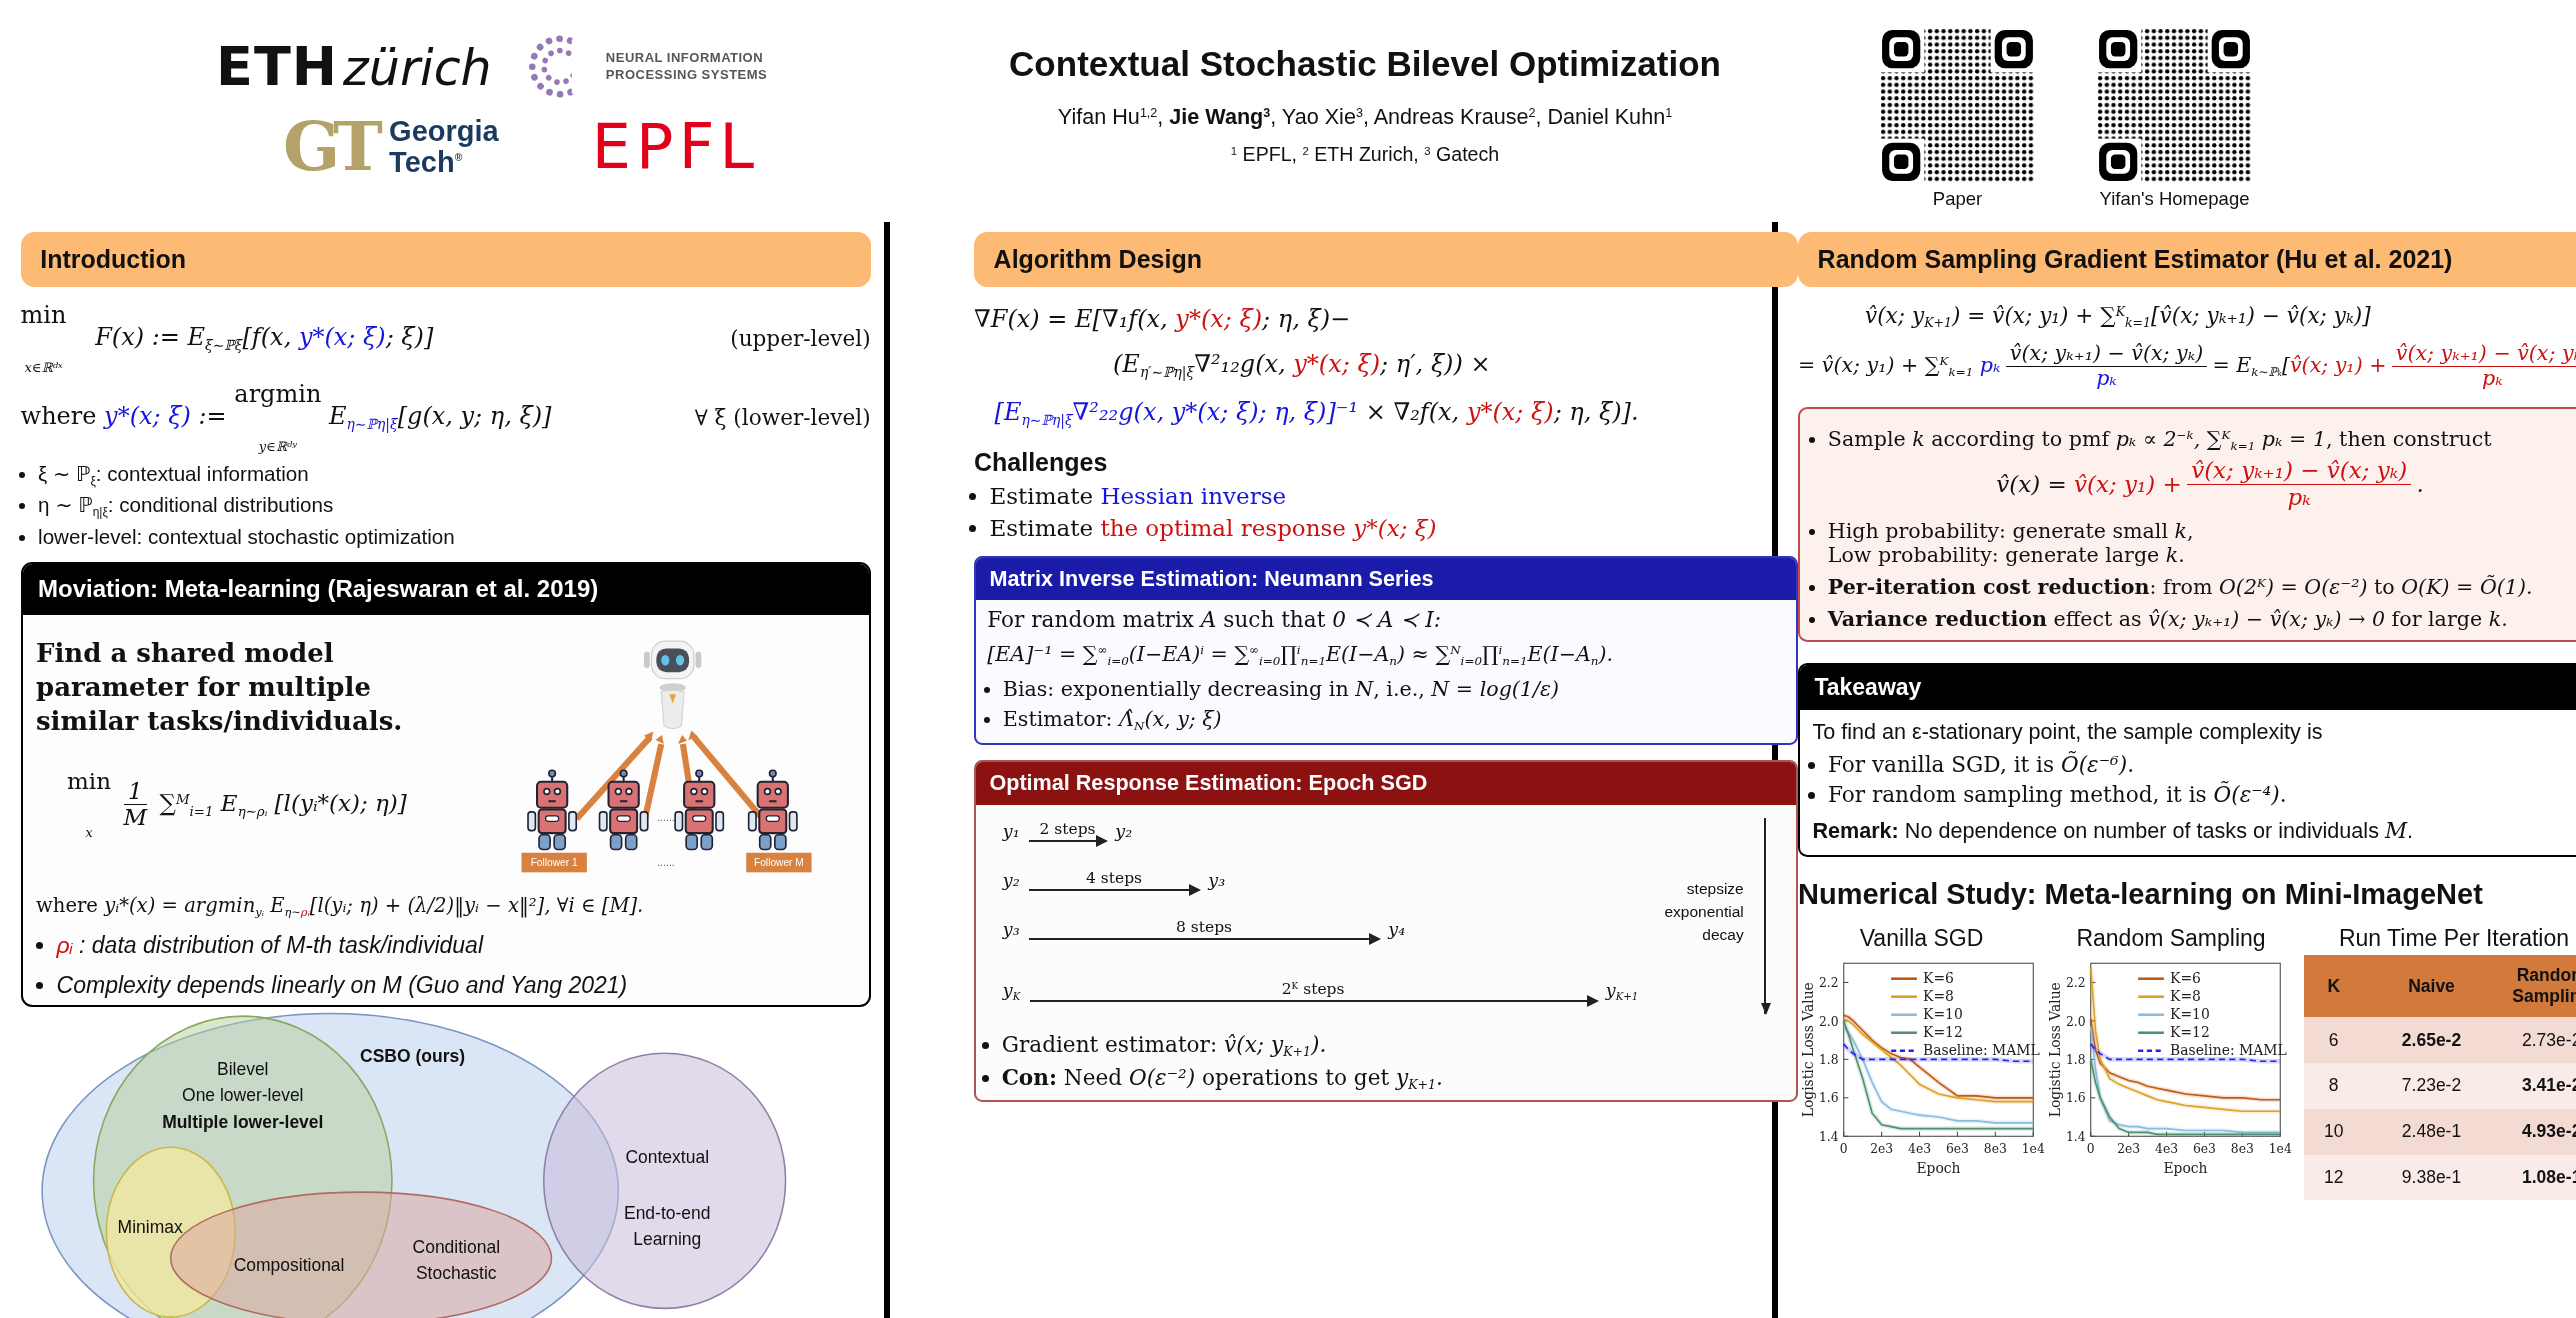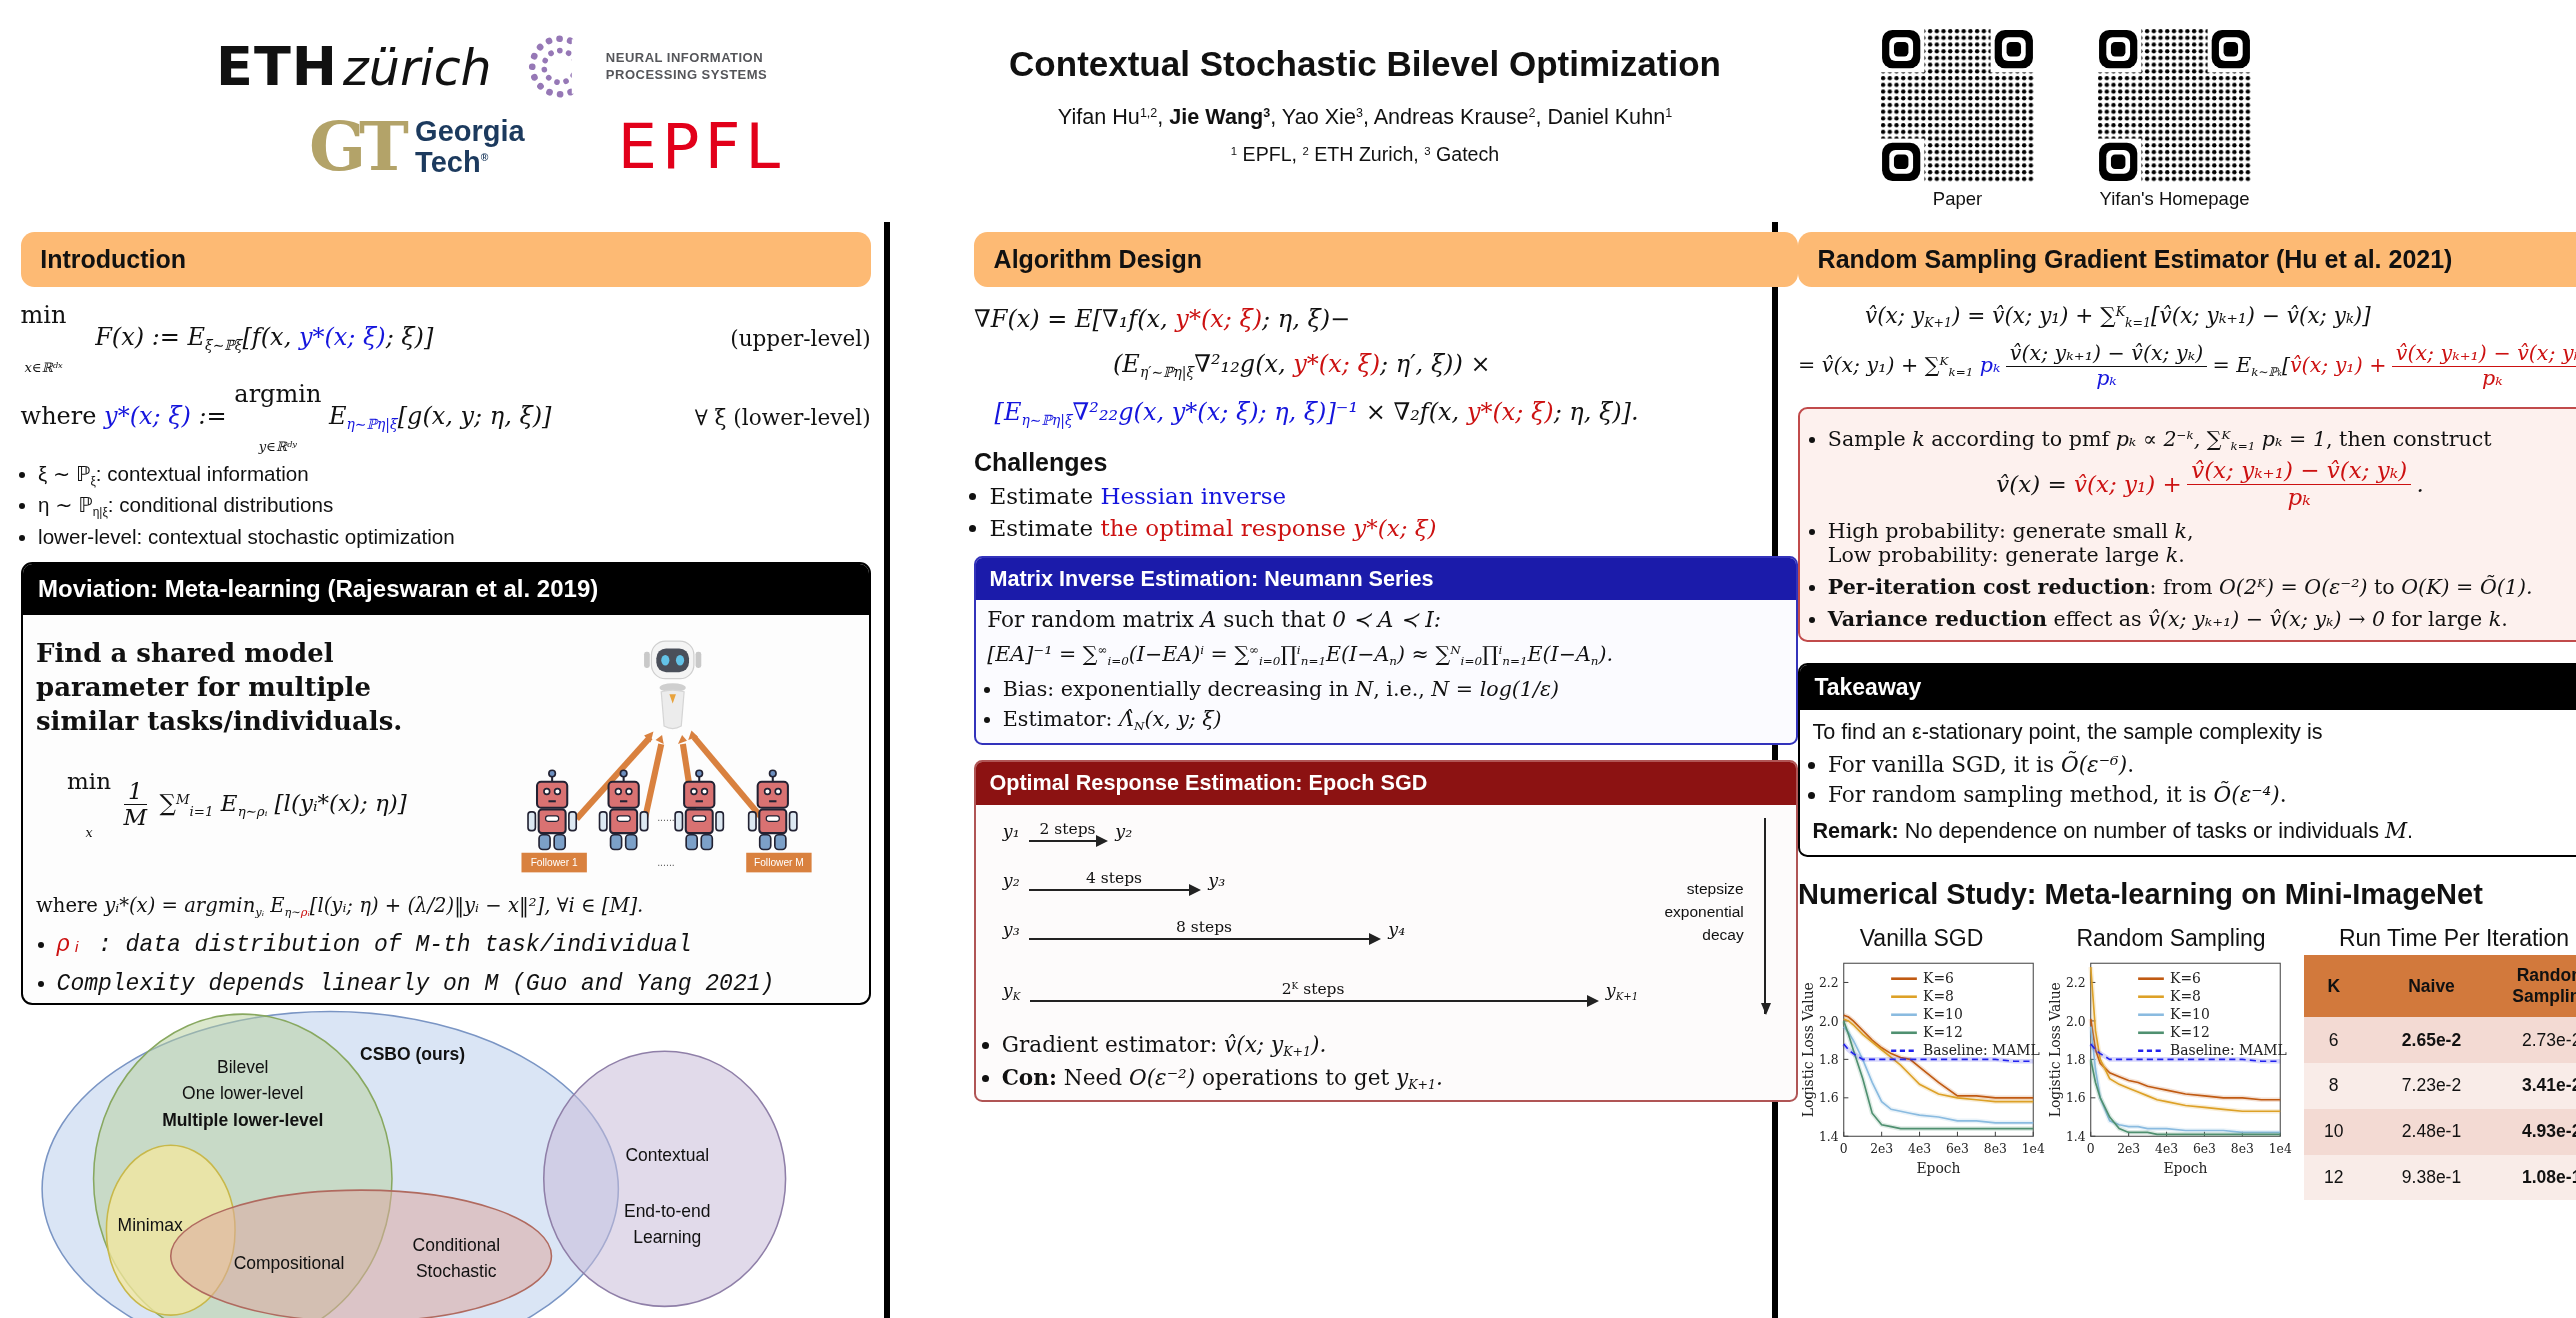--- a/index.html
+++ b/index.html
@@ -19,21 +19,21 @@
   .frac .fnum{border-bottom:1.5px solid currentColor;padding:0 4.1px;}
   
   .hdr{position:absolute;left:0;top:0;width:2638px;height:227px;}
   .logos{position:absolute;left:216px;top:28px;width:659px;}
   .lrow{display:flex;align-items:center;gap:31px;}
   .ethwrap{font-family:"DejaVu Sans",sans-serif;}
   .eth{font-size:54px;font-weight:900;letter-spacing:1px;}
   .zrh{font-size:49px;font-weight:400;font-style:oblique;margin-left:5.2px;}
   .neurips{display:flex;align-items:center;gap:6.2px;}
   .ntxt{font-size:13px;font-weight:bold;color:#55565a;line-height:1.25;letter-spacing:0.5px;}
-  .gtwrap{display:flex;align-items:center;gap:13.4px;margin-left:93px;}
+  .gtwrap{display:flex;align-items:center;gap:13.4px;margin-left:67px;}
   .gtmark{font-family:"DejaVu Serif",serif;font-size:67px;font-weight:900;color:#b3a369;letter-spacing:-7.2px;}
   .gtname{color:#1c3a5e;font-weight:bold;font-size:29px;line-height:1.05;}
   .gtreg{font-size:10.3px;vertical-align:super;}
   .epfl{font-size:62px;font-weight:400;color:#e2001a;letter-spacing:5.2px;margin-left:62px;font-family:"DejaVu Sans",sans-serif;}
   .titleblock{position:absolute;left:1365px;top:44px;transform:translateX(-50%);text-align:center;width:876px;}
   .ptitle{font-size:35px;font-weight:bold;}
   .pauthors{font-size:21.6px;margin-top:19.6px;}
   .paffil{font-size:19.6px;margin-top:13.4px;}
   .qrzone{position:absolute;left:1880px;top:28px;display:flex;gap:62px;}
   .qrbox{text-align:center;}
@@ -53,21 +53,21 @@
   ul.dots li{margin-top:5.2px;}
   
   .blackbox{margin-top:13.4px;border:2.1px solid #000;border-radius:11.3px;overflow:hidden;background:#fdfdfd;}
   .blackbox .bhead{background:#000;color:#fff;font-size:24px;font-weight:bold;padding:11.3px 15.5px;}
   .mbody{padding:9.3px 13.4px 5.2px 13.4px;position:relative;}
   .mot-top{min-height:242px;position:relative;}
   .lead{font-family:"DejaVu Serif",serif;font-weight:bold;font-size:26px;width:54%;line-height:1.3;margin-top:13.4px;}
   .botsvg{position:absolute;right:0;top:0;width:381px;height:237px;}
   .mformula{font-size:23px;margin:3.1px 0 0 31px;}
   .mwhere{font-size:19.6px;margin-top:14.4px;}
-  ul.bigdots{list-style:disc;margin:10.3px 0 0 20.6px;padding:0;font-size:23px;font-family:Liberation Mono, monospace;font-style:italic;}
+  ul.bigdots{list-style:disc;margin:10.3px 0 0 20.6px;padding:0;font-size:23px;font-family:Liberation Sans, sans-serif;font-style:italic;}
   ul.bigdots li{margin-top:13.4px;}
   .vennsvg{margin-top:4.1px;display:block;}
   .vlab{font-size:34px;fill:#111;font-family:"Liberation Sans",sans-serif;}
   .vlabb{font-weight:bold;}
   
   .gline{font-size:24px;margin-top:17.5px;}
   .ind1{margin-left:139px;}
   .ind2{margin-left:20.6px;}
   .chtitle{font-size:25px;font-weight:bold;margin-top:20.6px;}
   ul.chal{list-style:disc;margin:6.2px 0 0 15.5px;padding:0;font-size:23px;}

